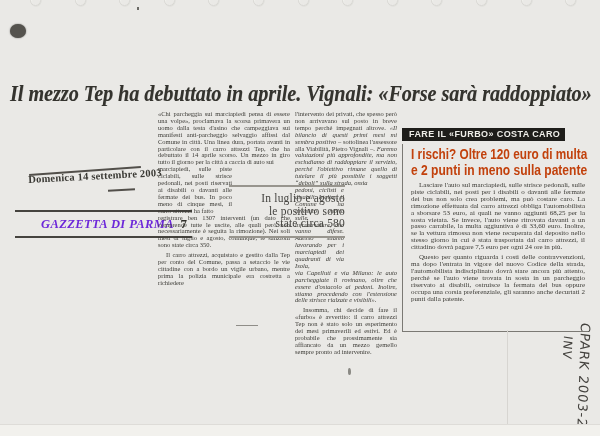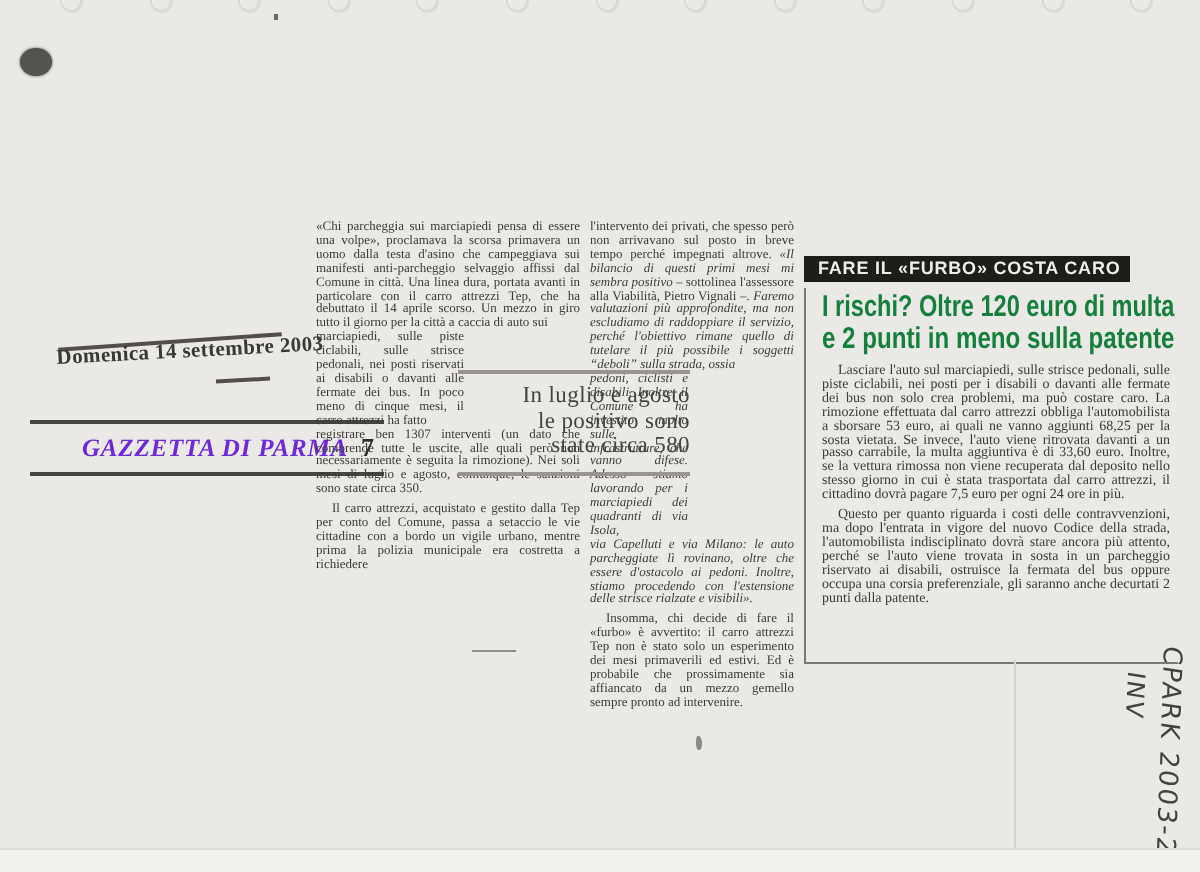--- a/index.html
+++ b/index.html
@@ -61,21 +61,21 @@
   .dash-end{position:absolute;left:236px;top:325px;width:22px;height:1px;background:#8f8d88;}
 
   
   .sidebar{position:absolute;left:402px;top:128px;width:187px;}
   .kicker{width:163px;height:13px;background:var(--kicker-bg,#1e1d1a);color:var(--kicker-text,#efeee9);
           font-family:"Liberation Sans",sans-serif;font-weight:700;font-size:9px;line-height:13px;
           letter-spacing:.4px;padding-left:7px;box-sizing:border-box;white-space:nowrap;overflow:visible;}
   .sb-inner{margin-top:3px;border-left:1px solid #7b7974;border-bottom:1px solid #7b7974;
             padding:2px 2px 8px 8px;height:188px;box-sizing:border-box;}
   .sb-title{font-family:"Liberation Sans",sans-serif;font-weight:700;font-size:15px;line-height:16px;
-            color:#15803d;width:176px;white-space:nowrap;}
+            color:#c2410c;width:176px;white-space:nowrap;}
   .sb-title span{display:inline-block;white-space:nowrap;}
   .sb-body{margin-top:4px;width:174px;font-size:7px;line-height:6.9px;text-align:justify;
            color:#3b3a35;}
   .sb-body p{margin:0;}
   .sb-body p + p{margin-top:2px;}
 
   
   .hw{position:absolute;font-family:"DejaVu Sans",sans-serif;color:#44423e;white-space:nowrap;
       transform-origin:left top;}
   .hw-code{left:593px;top:324px;font-size:13px;letter-spacing:1px;transform:rotate(92deg) skewX(-6deg);}
@@ -103,20 +103,23 @@
       <span class="hole" style="left: 431.4px;"></span>
       <span class="hole" style="left: 476px;"></span>
       <span class="hole" style="left: 520.6px;"></span>
       <span class="hole" style="left: 565.2px;"></span>
     </div>
   <div class="ink-dot"></div>
   <div class="speck1"></div>
   <div class="speck2"></div>
 
 
+  <div class="subheadline-wrap">
+    <span class="subheadline" style="transform-origin: left center; transform: scaleX(0.83741);">Il mezzo Tep ha debuttato in aprile. Vignali: «Forse sarà raddoppiato»</span>
+  </div>
 
   <div class="date-rule-a"></div>
   <div class="date-text">Domenica 14 settembre 2003</div>
   <div class="date-rule-b"></div>
 
   <div class="masthead">
     <span class="paper-name">GAZZETTA DI PARMA</span>
     <span class="page-num">7</span>
   </div>
 

